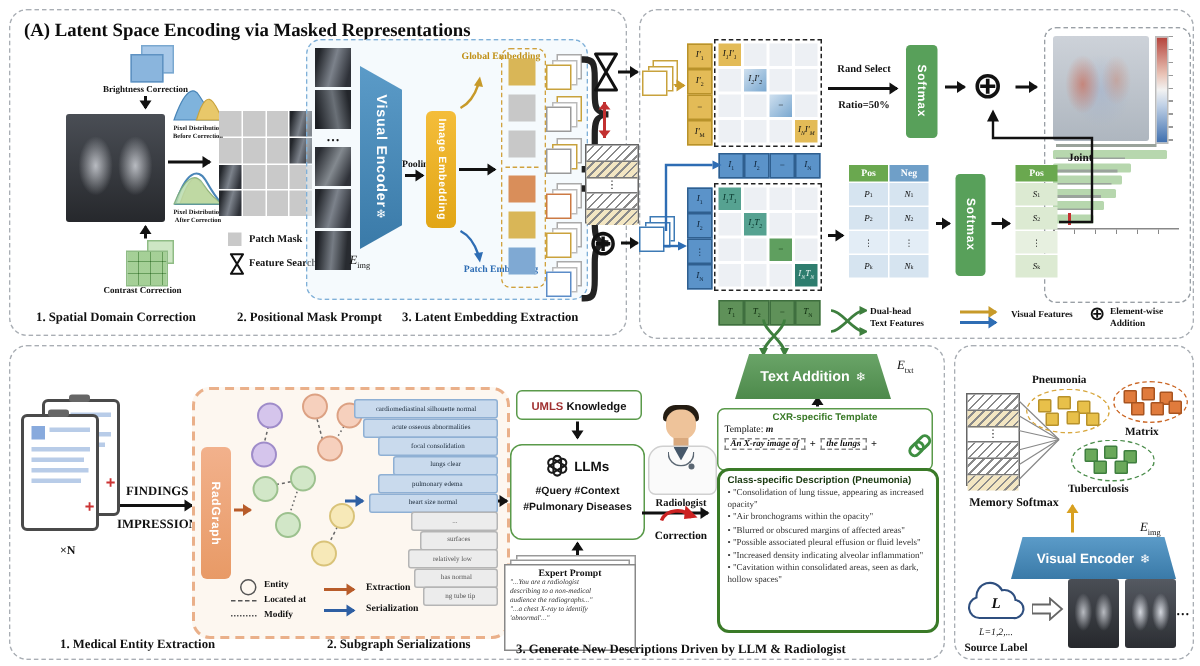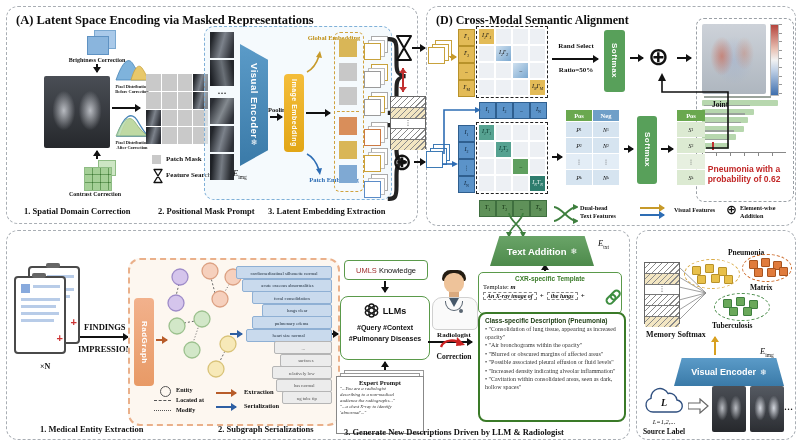--- a/index.html
+++ b/index.html
@@ -197,21 +197,20 @@
     <div class="hrow"></div>
       <div class="hrow cream"></div>
       <div class="hrow dots">⋮</div>
       <div class="hrow"></div>
       <div class="hrow cream" style="border-bottom:none"></div>
   </div>
   <div class="abs oplus" style="left:392px;top:150px;font-size:24px">⊕</div>
   <div class="harr" style="left:412px;top:47px;width:13px"></div>
   <div class="harr" style="left:414px;top:161px;width:11px"></div>
 
-  <div class="ti" style="left:436px;top:13px;font-size:12px">(D) Cross-Modal Semantic Alignment</div>
 
   <div class="stack" style="left:428px;top:40px">
       <i style="left:7px;top:0;border-color:#c8a23c"></i>
       <i style="left:3.5px;top:3.5px;border-color:#c8a23c"></i>
       <i style="left:0;top:7px;border-color:#c8a23c"></i>
     </div>
   <div class="harr" style="left:450px;top:56px;width:6px;--c:#c79a2a"></div>
 
   <div class="abs sq15" style="left:458px;top:29px;background:#e3bb57;border:1px solid #b8922a">
       <span><i>I'</i><sub>1</sub></span>
@@ -281,24 +280,20 @@
         <div class="rbar" style="width: 50%;"></div>
       </div>
     <div class="rrow">
         <div class="rbar" style="width: 40%;"></div>
       </div>
     <div class="rrow">
         <div class="rbar" style="width: 32%;"></div>
         <span style="position:absolute;left:10px;top:-1px;width:2px;height:8px;background:#c23030"></span>
       </div>
     <div style="border-top:1px solid #888;height:3px;background:repeating-linear-gradient(90deg,#888 0 1px,transparent 1px 14px)"></div>
-  </div>
-  <div class="lab" style="left:698px;top:164px;width:92px;font-size:8.5px;color:#c22727;font-family:'Liberation Sans',sans-serif">
-    <div>Pneumonia with a</div>
-      <div>probability of 0.62</div>
   </div>
 
   <div class="abs sq15" style="left:479px;top:102px;background:#5b93c9;border:1px solid #2f5f8f;color:#0d2236">
       <span><i>I</i><sub>1</sub></span>
     </div>
   <div class="abs sq15" style="left:496px;top:102px;background:#5b93c9;border:1px solid #2f5f8f;color:#0d2236">
       <span><i>I</i><sub>2</sub></span>
     </div>
   <div class="abs sq15" style="left:513px;top:102px;background:#5b93c9;border:1px solid #2f5f8f;color:#0d2236">
       <span>−</span>
@@ -559,21 +554,21 @@
   <div class="phr gray" style="left:276px;top:378.5px;width:54px">
       <span>has normal</span>
     </div>
   <div class="phr gray" style="left:282px;top:391px;width:48px">
       <span>ng tube tip</span>
     </div>
 
   <div class="harr" style="left:332px;top:333px;width:6px"></div>
 
   <div class="gbx ctr" style="left:344px;top:260px;width:82px;height:18px;border-radius:4px">
-    <span style="font-weight:normal;font-size:7.5px;font-family:'Liberation Sans',sans-serif"><span style="color:#a03030">UMLS</span><span> Knowledge</span></span>
+    <span style="font-weight:bold;font-size:7.5px;font-family:'Liberation Sans',sans-serif"><span style="color:#a03030">UMLS</span><span> Knowledge</span></span>
   </div>
   <div class="varr down" style="left:384px;top:281px;height:11px"></div>
   <div class="gbx" style="left:340px;top:296px;width:88px;height:62px;border-radius:8px">
     <div style="display:flex;align-items:center;justify-content:center;margin-top:6px;gap:4px">
       <svg width="15" height="15" viewBox="0 0 16 16">
           <g fill="none" stroke="#1a1a1a" stroke-width="1.5">
             <rect x="5.3" y="1" width="5.4" height="14" rx="2.7"></rect>
             <rect x="5.3" y="1" width="5.4" height="14" rx="2.7" transform="rotate(60 8 8)"></rect>
             <rect x="5.3" y="1" width="5.4" height="14" rx="2.7" transform="rotate(120 8 8)"></rect>
           </g>
@@ -666,21 +661,21 @@
   <div class="lab nw" style="left:638px;top:330px;width:76px;font-size:8px">Memory Softmax</div>
   <svg class="abs" style="left:679px;top:262px" width="28" height="62">
     <line x1="0" y1="5" x2="27" y2="31" stroke="#888" stroke-width=".8"></line>
     <line x1="0" y1="15" x2="27" y2="31" stroke="#888" stroke-width=".8"></line>
     <line x1="0" y1="25" x2="27" y2="31" stroke="#888" stroke-width=".8"></line>
     <line x1="0" y1="38" x2="27" y2="31" stroke="#888" stroke-width=".8"></line>
     <line x1="0" y1="48" x2="27" y2="31" stroke="#888" stroke-width=".8"></line>
     <line x1="0" y1="58" x2="27" y2="31" stroke="#888" stroke-width=".8"></line>
   </svg>
 
-  <div class="lab nw" style="left:728px;top:248px;font-size:7.5px">Pneumonia</div>
+  <div class="lab nw" style="left:688px;top:248px;font-size:7.5px">Pneumonia</div>
   <div class="abs" style="left:684px;top:259px;width:54px;height:28px;border:1.4px dashed #d8a840;border-radius:50%">
     <span class="esq" style="left:7px;top:6px;background:#e8c04a;border:1px solid #b8922a"></span>
     <span class="esq" style="left:20px;top:4px;background:#e8c04a;border:1px solid #b8922a"></span>
     <span class="esq" style="left:33px;top:7px;background:#e8c04a;border:1px solid #b8922a"></span>
     <span class="esq" style="left:12px;top:15px;background:#e8c04a;border:1px solid #b8922a"></span>
     <span class="esq" style="left:26px;top:14px;background:#e8c04a;border:1px solid #b8922a"></span>
     <span class="esq" style="left:39px;top:15px;background:#e8c04a;border:1px solid #b8922a"></span>
   </div>
   <div class="abs" style="left:742px;top:254px;width:48px;height:26px;border:1.4px dashed #cc6a2a;border-radius:50%">
     <span class="esq" style="left:6px;top:5px;background:#e07b3c;border:1px solid #a85420"></span>

